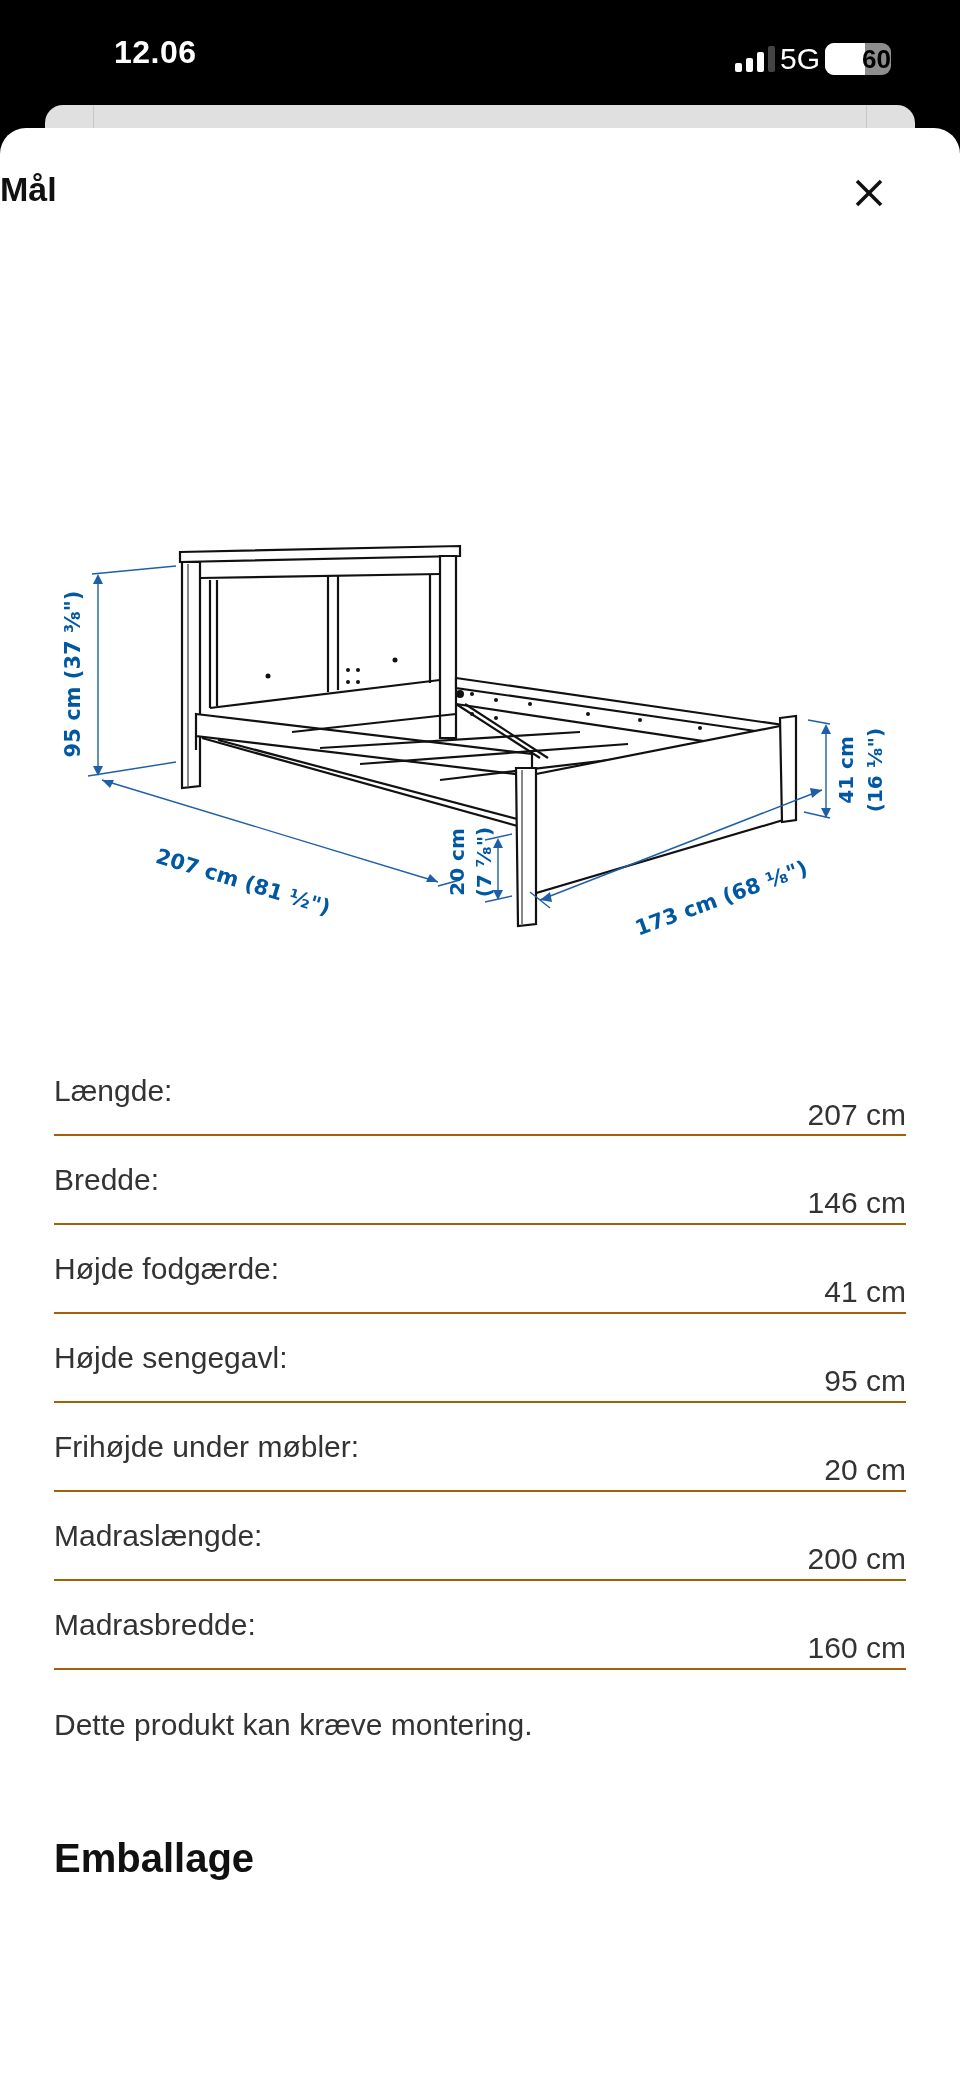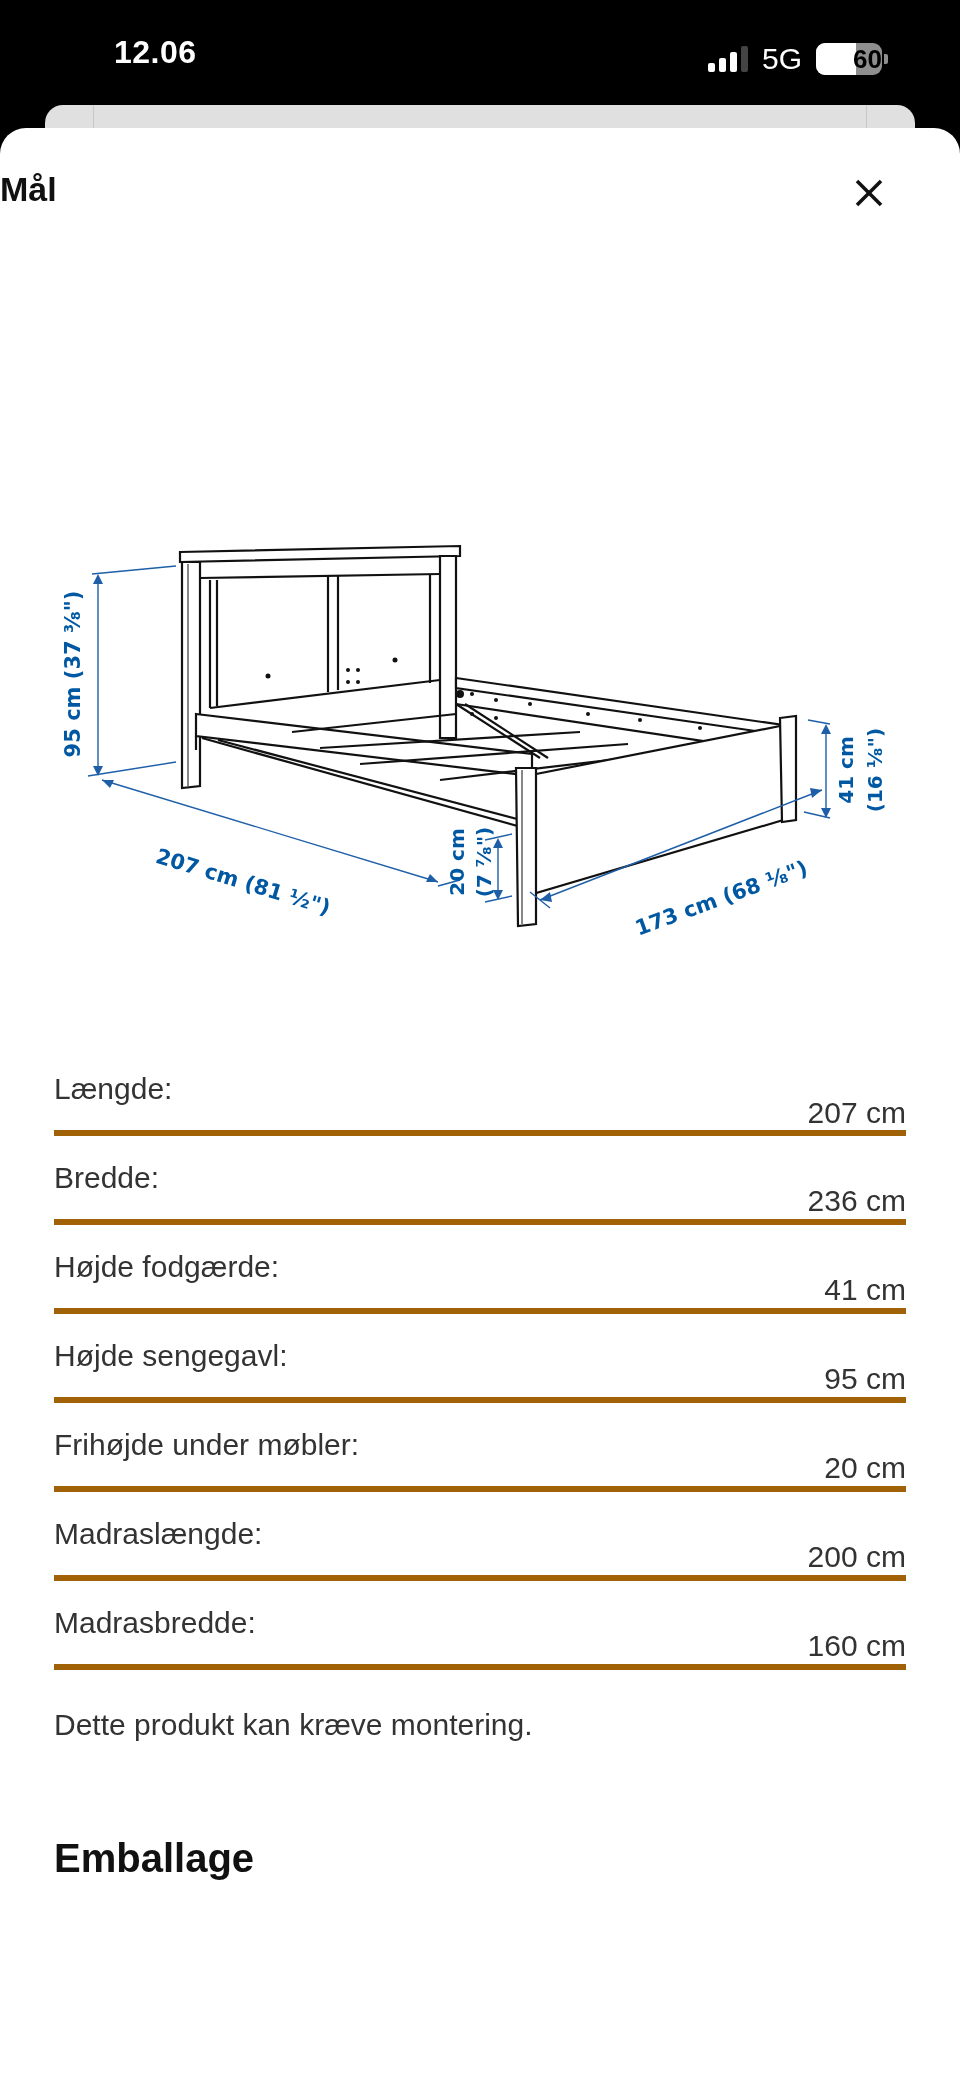--- a/index.html
+++ b/index.html
@@ -1,21 +1,21 @@
 <!DOCTYPE html>
 <html><head>
 <meta charset="utf-8">
 <style>
   * { box-sizing: border-box; margin: 0; padding: 0; }
   html, body { width: 960px; height: 2077px; background: #000; overflow: hidden; }
   body { font-family: "Liberation Sans", "DejaVu Sans", sans-serif; position: relative; }
 
   .status-bar { position: absolute; top: 0; left: 0; width: 960px; height: 110px; background: #000; color: #fff; }
   .status-time { position: absolute; left: 114px; top: 34px; font-size: 32px; font-weight: 600; letter-spacing: 0.5px; }
-  .status-right { position: absolute; right: 72px; top: 42px; display: flex; align-items: center; gap: 14px; }
+  .status-right { position: absolute; right: 72px; top: 42px; display: flex; align-items: center; gap: 5px; }
   .signal { display: flex; align-items: flex-end; gap: 4px; height: 26px; }
   .signal span { width: 7px; background: #fff; border-radius: 2px; }
   .signal span.dim { background: #444; }
   .net { font-size: 30px; font-weight: 500; }
   .battery { position: relative; width: 66px; height: 32px; border-radius: 9px; background: #8e8e8e; overflow: hidden; display: flex; align-items: center; justify-content: flex-end; }
   .battery .fill { position: absolute; left: 0; top: 0; bottom: 0; width: 60%; background: #fff; }
   .battery .pct { position: relative; color: #000; font-size: 26px; font-weight: 700; }
   .battery-tip { width: 4px; height: 10px; background: #8e8e8e; border-radius: 0 2px 2px 0; margin-left: -12px; }
 
   .behind-sheet { position: absolute; top: 105px; left: 45px; width: 870px; height: 40px; background: #e0e0e0; border-radius: 18px 18px 0 0; }
@@ -25,21 +25,21 @@
 
   .sheet { position: absolute; top: 128px; left: 0; width: 960px; height: 1960px; background: #fff; border-radius: 26px 26px 0 0; }
 
   .sheet-header { position: relative; height: 130px; }
   .sheet-title { position: absolute; left: 0; right: 0; top: 42px; text-align: left; font-size: 34px; font-weight: 700; color: #111; }
   .close-btn { position: absolute; right: 66px; top: 40px; width: 50px; height: 50px; display: flex; align-items: center; justify-content: center; cursor: pointer; }
 
   .diagram { position: absolute; top: 390px; left: 60px; width: 840px; height: 540px; }
 
   .dims { position: absolute; top: 1048px; left: 54px; width: 852px; }
-  .dim-row { display: flex; justify-content: space-between; align-items: center; height: 89px; border-bottom: 6px solid #a16207; font-size: 30px; color: #333; }
+  .dim-row { display: flex; justify-content: space-between; align-items: center; height: 89px; border-bottom: 2px solid #a16207; font-size: 30px; color: #333; }
   .dim-row:first-child { height: 88px; }
   .dim-label { color: #333; }
   .dim-value { color: #333; margin-top: 47px; }
 
   .assembly-note { position: absolute; top: 1708px; left: 54px; font-size: 30px; color: #333; }
   .section-heading { position: absolute; top: 1836px; left: 54px; font-size: 40px; font-weight: 700; color: #111; }
 </style>
 </head>
 <body>
 
@@ -180,21 +180,21 @@
   </div>
 </div>
 
 <div class="dims">
   <div class="dim-row">
     <span class="dim-label">Længde:</span>
     <span class="dim-value">207 cm</span>
   </div>
   <div class="dim-row">
     <span class="dim-label">Bredde:</span>
-    <span class="dim-value">236 cm</span>
+    <span class="dim-value">146 cm</span>
   </div>
   <div class="dim-row">
     <span class="dim-label">Højde fodgærde:</span>
     <span class="dim-value">41 cm</span>
   </div>
   <div class="dim-row">
     <span class="dim-label">Højde sengegavl:</span>
     <span class="dim-value">95 cm</span>
   </div>
   <div class="dim-row">

